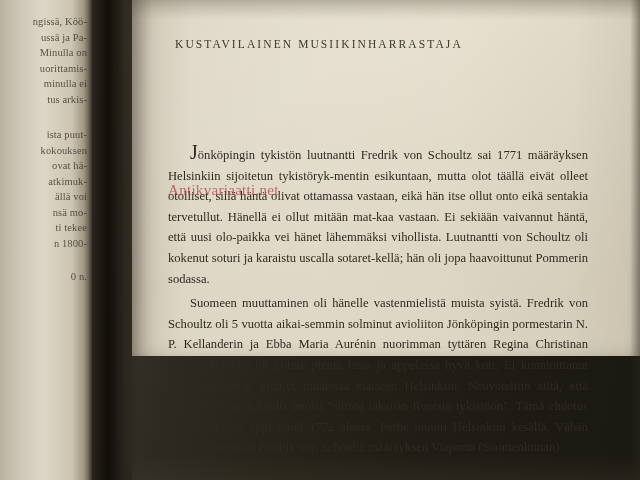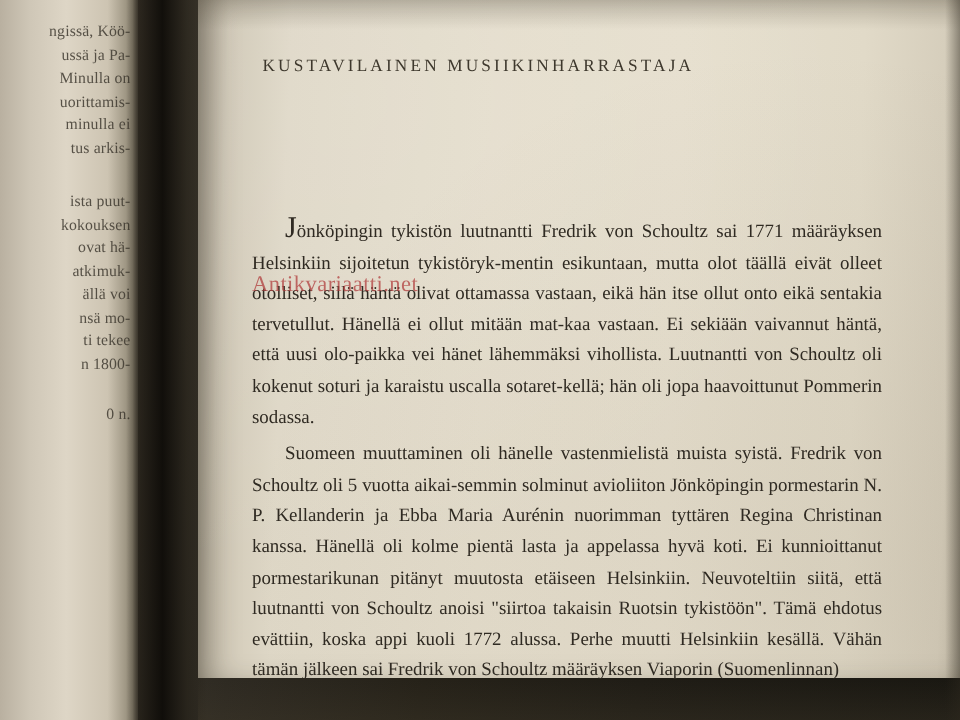--- a/index.html
+++ b/index.html
@@ -59,21 +59,21 @@
     height: 480px;
     background: linear-gradient(90deg, rgba(20,17,12,.0) 0%, rgba(24,20,14,.55) 18%, rgba(10,8,5,.85) 45%, rgba(30,26,18,.45) 75%, rgba(60,54,42,.0) 100%);
   }
 
   
   .right-page {
     position: absolute;
     left: 132px;
     top: 0;
     width: 508px;
-    height: 452px;
+    height: 356px;
     background: linear-gradient(92deg, #b3aa98 0%, #cfc7b5 4%, #ded7c6 12%, #e4ddcc 38%, #e6dfce 62%, #e1dac8 85%, #d4ccba 97%, #c0b8a6 100%);
     box-shadow: inset 14px 0 22px -10px rgba(40,34,24,.55);
   }
   .page-grain {
     position: absolute;
     inset: 0;
     background:
       radial-gradient(ellipse at 20% 15%, rgba(255,255,255,.10), rgba(255,255,255,0) 60%),
       radial-gradient(ellipse at 80% 85%, rgba(120,105,80,.10), rgba(255,255,255,0) 65%);
     pointer-events: none;

